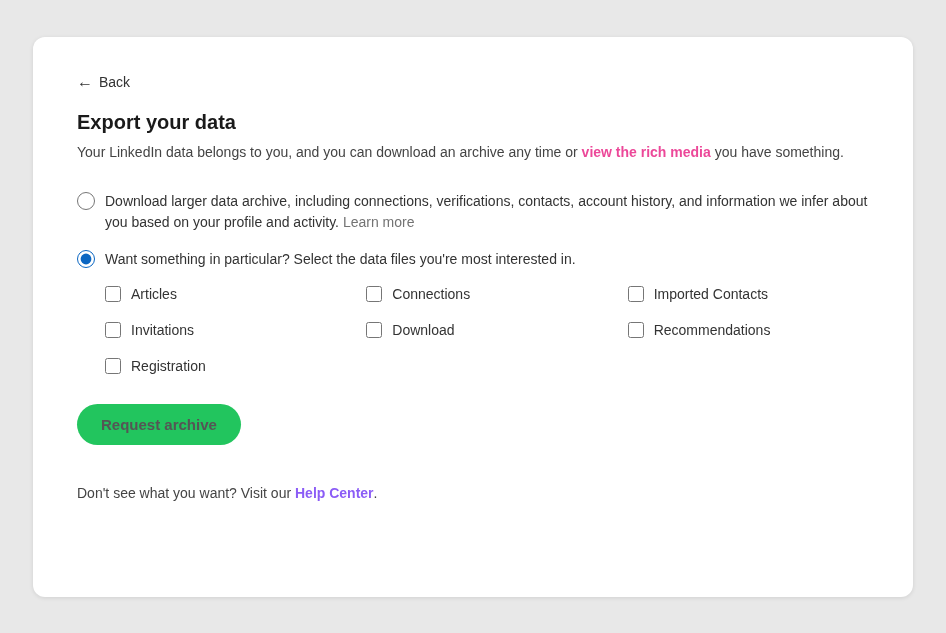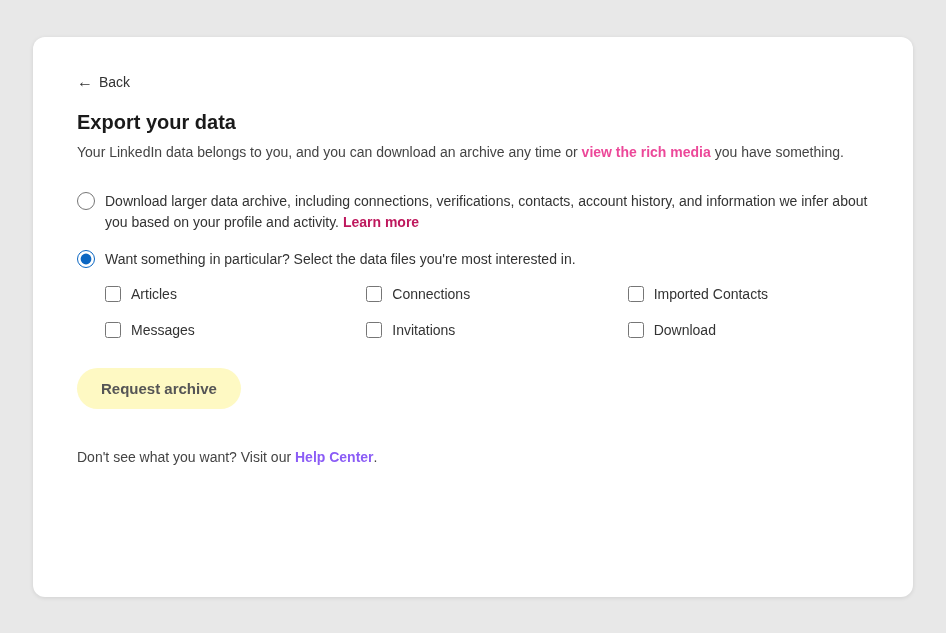--- a/index.html
+++ b/index.html
@@ -78,22 +78,22 @@
     }
 
     .radio-option label {
       font-size: 14px;
       color: #333;
       line-height: 1.5;
       cursor: pointer;
     }
 
     .radio-option label a {
-      color: #be185d;
-      font-weight: 700;
+      color: #737373;
+      font-weight: 400;
       text-decoration: none;
     }
 
     .checkboxes-grid {
       margin-left: 28px;
       margin-top: 14px;
       display: grid;
       grid-template-columns: repeat(3, 1fr);
       row-gap: 20px;
       column-gap: 20px;
@@ -115,21 +115,21 @@
       accent-color: #0a66c2;
     }
 
     .checkbox-item label {
       font-size: 14px;
       color: #333;
       cursor: pointer;
     }
 
     .request-btn {
-      background: #fef9c3;
+      background: #22c55e;
       color: #555;
       border: none;
       border-radius: 24px;
       padding: 12px 24px;
       font-size: 15px;
       font-weight: 600;
       cursor: pointer;
       margin-bottom: 40px;
       text-align: center;
     }
@@ -189,36 +189,40 @@
     <div class="checkbox-item">
       <input type="checkbox" id="cb-connections" style="">
       <label for="cb-connections">Connections</label>
     </div>
 
     <div class="checkbox-item">
       <input type="checkbox" id="cb-imported-contacts" style="">
       <label for="cb-imported-contacts">Imported Contacts</label>
     </div>
 
-    <div class="checkbox-item">
-      <input type="checkbox" id="cb-messages" style="">
-      <label for="cb-messages">Messages</label>
-    </div>
 
     <div class="checkbox-item">
       <input type="checkbox" id="cb-invitations" style="">
       <label for="cb-invitations">Invitations</label>
     </div>
 
     <div class="checkbox-item">
       <input type="checkbox" id="cb-profile" style="">
       <label for="cb-profile">Download</label>
     </div>
 
-
+    <div class="checkbox-item">
+      <input type="checkbox" id="cb-recommendations" style="">
+      <label for="cb-recommendations">Recommendations</label>
+    </div>
+
+    <div class="checkbox-item">
+      <input type="checkbox" id="cb-registration" style="">
+      <label for="cb-registration">Registration</label>
+    </div>
 
   </div>
 
   
   <button class="request-btn">Request archive</button>
 
   
   <div class="help-text">
     <span>Don't see what you want? Visit our </span><a href="#">Help Center</a><span>.</span>
   </div>

